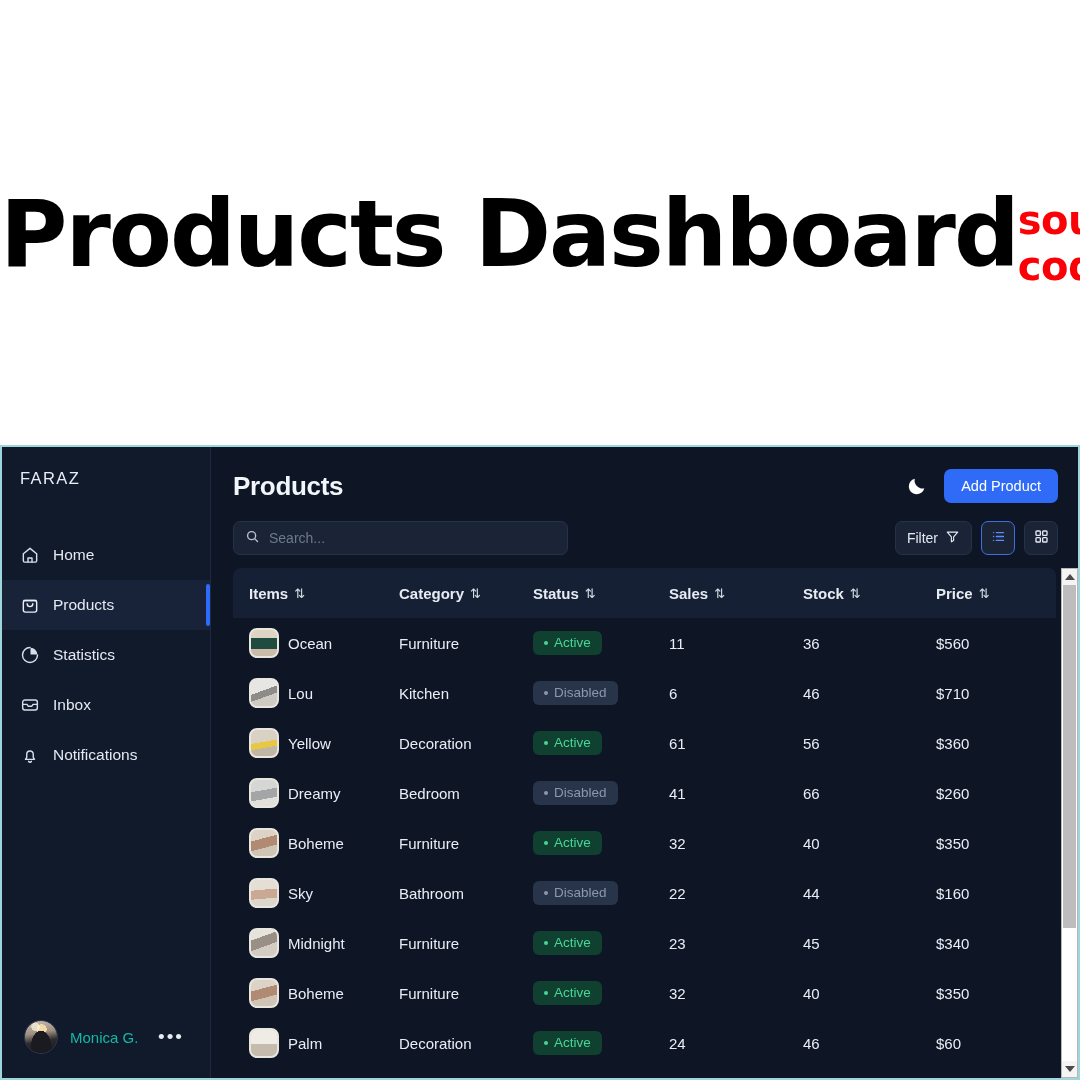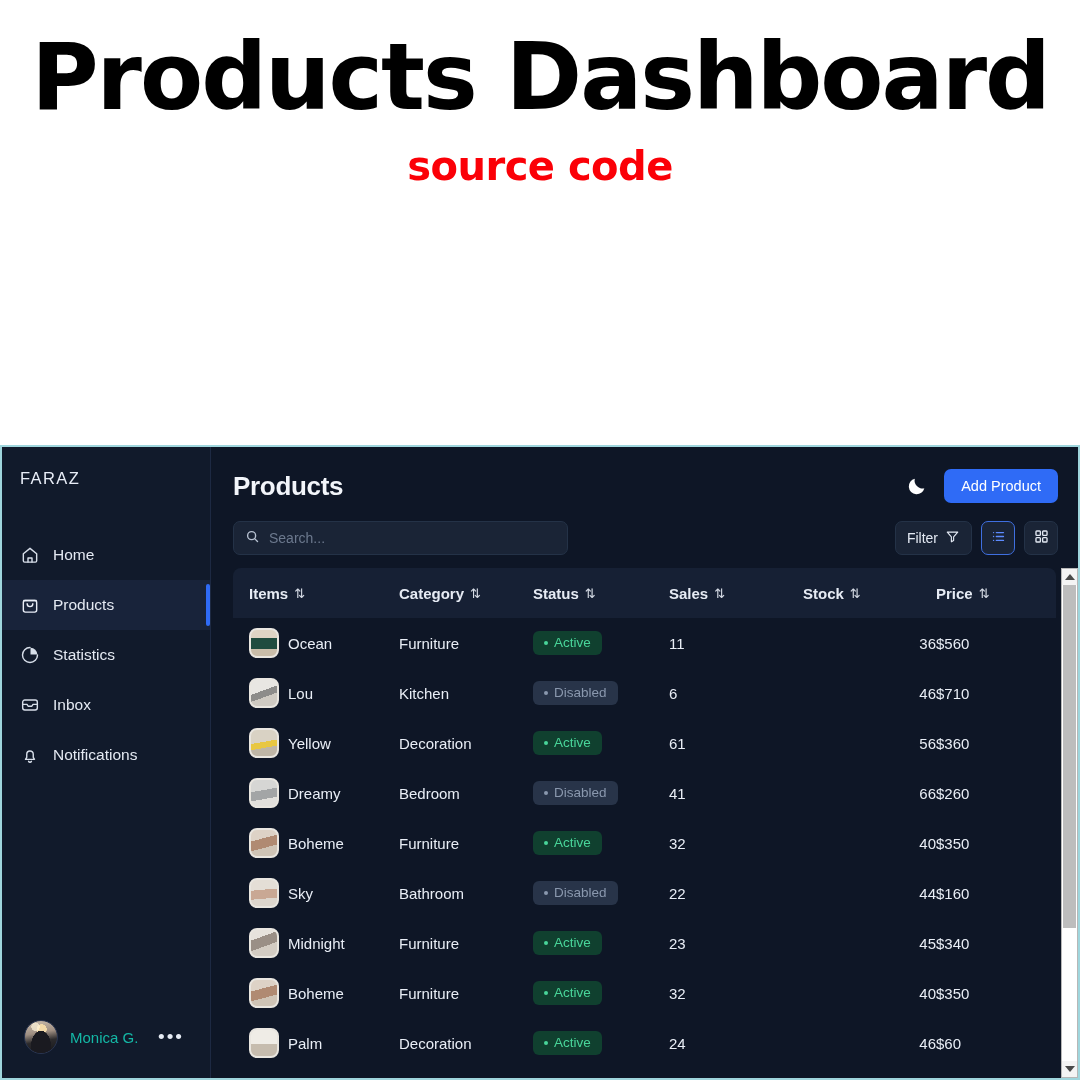--- a/index.html
+++ b/index.html
@@ -11,21 +11,21 @@
     background: #ffffff;
     font-family: "Liberation Sans", sans-serif;
   }
 
   
   .promo {
     width: 1080px;
     height: 440px;
     background: #ffffff;
     display: flex;
-    flex-direction: column;
+    flex-direction: row;
     align-items: center;
     padding-top: 30px;
   }
   .promo-title {
     font-family: "DejaVu Sans", sans-serif;
     font-weight: bold;
     font-size: 92px;
     letter-spacing: -2px;
     color: #000000;
     line-height: 1.05;
@@ -264,21 +264,21 @@
     font-size: 15px;
     font-weight: bold;
   }
   .thead .cell { display: flex; align-items: center; gap: 6px; }
   .sort-ico { font-size: 13px; opacity: .92; font-weight: normal; }
   .cell { flex: 0 0 auto; }
   .c-items    { flex: 0 0 150px; }
   .c-category { flex: 0 0 134px; }
   .c-status   { flex: 0 0 136px; }
   .c-sales    { flex: 0 0 134px; }
-  .c-stock    { flex: 0 0 133px; text-align: right; }
+  .c-stock    { flex: 0 0 133px; }
   .c-price    { flex: 0 0 110px; }
 
   .tbody-row { color: #e9eef6; font-size: 15px; }
   .item-cell { display: flex; align-items: center; gap: 9px; }
   .thumb {
     width: 30px; height: 30px;
     border-radius: 8px;
     flex: 0 0 30px;
     border: 2px solid #e9e6e0;
     background-size: cover;

